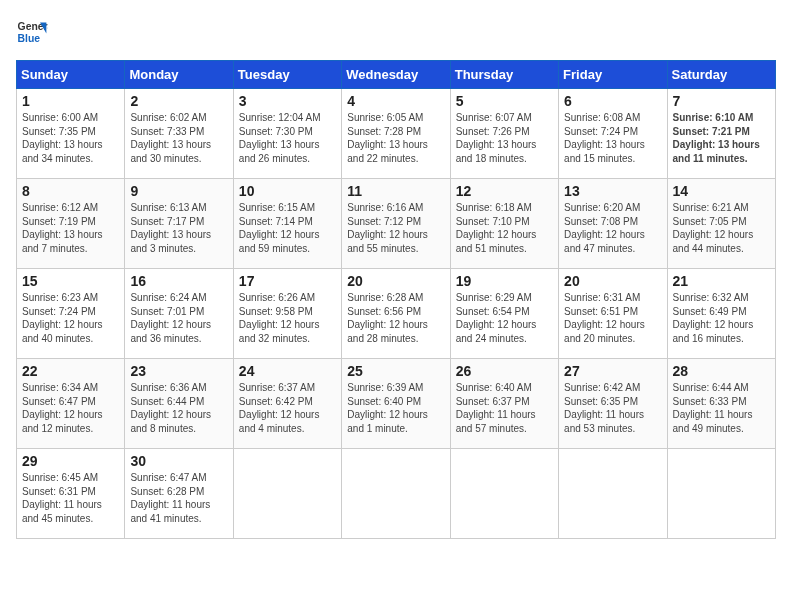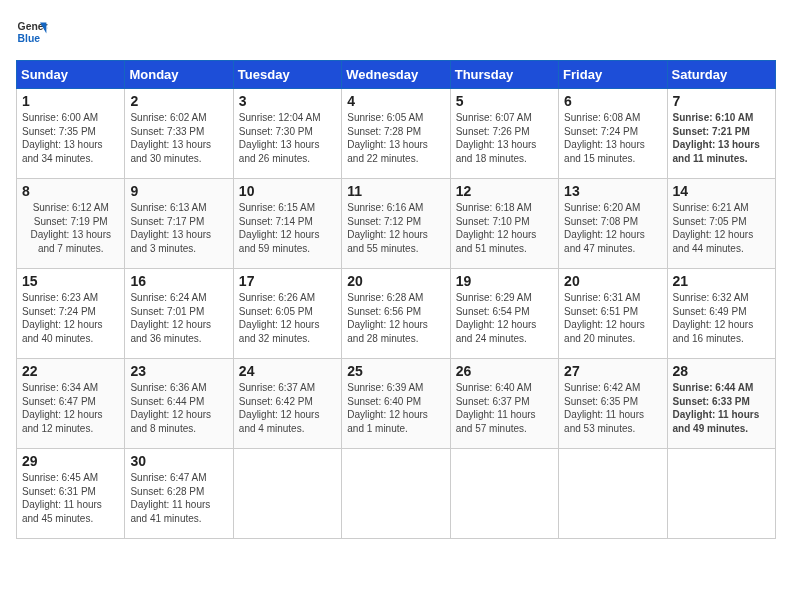--- a/index.html
+++ b/index.html
@@ -159,21 +159,21 @@
           <span class="day-num">7</span>
           <div class="cell-text" style="white-space: pre-line; font-weight: bold;">Sunrise: 6:10 AM
 Sunset: 7:21 PM
 Daylight: 13 hours
 and 11 minutes.</div>
         </td>
       </tr>
       <tr>
         <td>
           <span class="day-num">8</span>
-          <div class="cell-text" style="white-space: pre-line; text-align: center;">Sunrise: 6:12 AM
+          <div class="cell-text" style="white-space: pre-line;">Sunrise: 6:12 AM
 Sunset: 7:19 PM
 Daylight: 13 hours
 and 7 minutes.</div>
         </td>
         <td>
           <span class="day-num">9</span>
           <div class="cell-text" style="white-space: pre-line;">Sunrise: 6:13 AM
 Sunset: 7:17 PM
 Daylight: 13 hours
 and 3 minutes.</div>
@@ -225,21 +225,21 @@
         <td>
           <span class="day-num">16</span>
           <div class="cell-text" style="white-space: pre-line;">Sunrise: 6:24 AM
 Sunset: 7:01 PM
 Daylight: 12 hours
 and 36 minutes.</div>
         </td>
         <td>
           <span class="day-num">17</span>
           <div class="cell-text" style="white-space: pre-line;">Sunrise: 6:26 AM
-Sunset: 6:05 PM
+Sunset: 9:58 PM
 Daylight: 12 hours
 and 32 minutes.</div>
         </td>
         <td>
           <span class="day-num">20</span>
           <div class="cell-text" style="white-space: pre-line;">Sunrise: 6:28 AM
 Sunset: 6:56 PM
 Daylight: 12 hours
 and 28 minutes.</div>
         </td>
@@ -303,21 +303,21 @@
         </td>
         <td>
           <span class="day-num">27</span>
           <div class="cell-text" style="white-space: pre-line;">Sunrise: 6:42 AM
 Sunset: 6:35 PM
 Daylight: 11 hours
 and 53 minutes.</div>
         </td>
         <td>
           <span class="day-num">28</span>
-          <div class="cell-text" style="white-space: pre-line; font-weight: bold;">Sunrise: 6:44 AM
+          <div class="cell-text" style="white-space: pre-line;">Sunrise: 6:44 AM
 Sunset: 6:33 PM
 Daylight: 11 hours
 and 49 minutes.</div>
         </td>
       </tr>
       <tr>
         <td>
           <span class="day-num">29</span>
           <div class="cell-text" style="white-space: pre-line;">Sunrise: 6:45 AM
 Sunset: 6:31 PM

